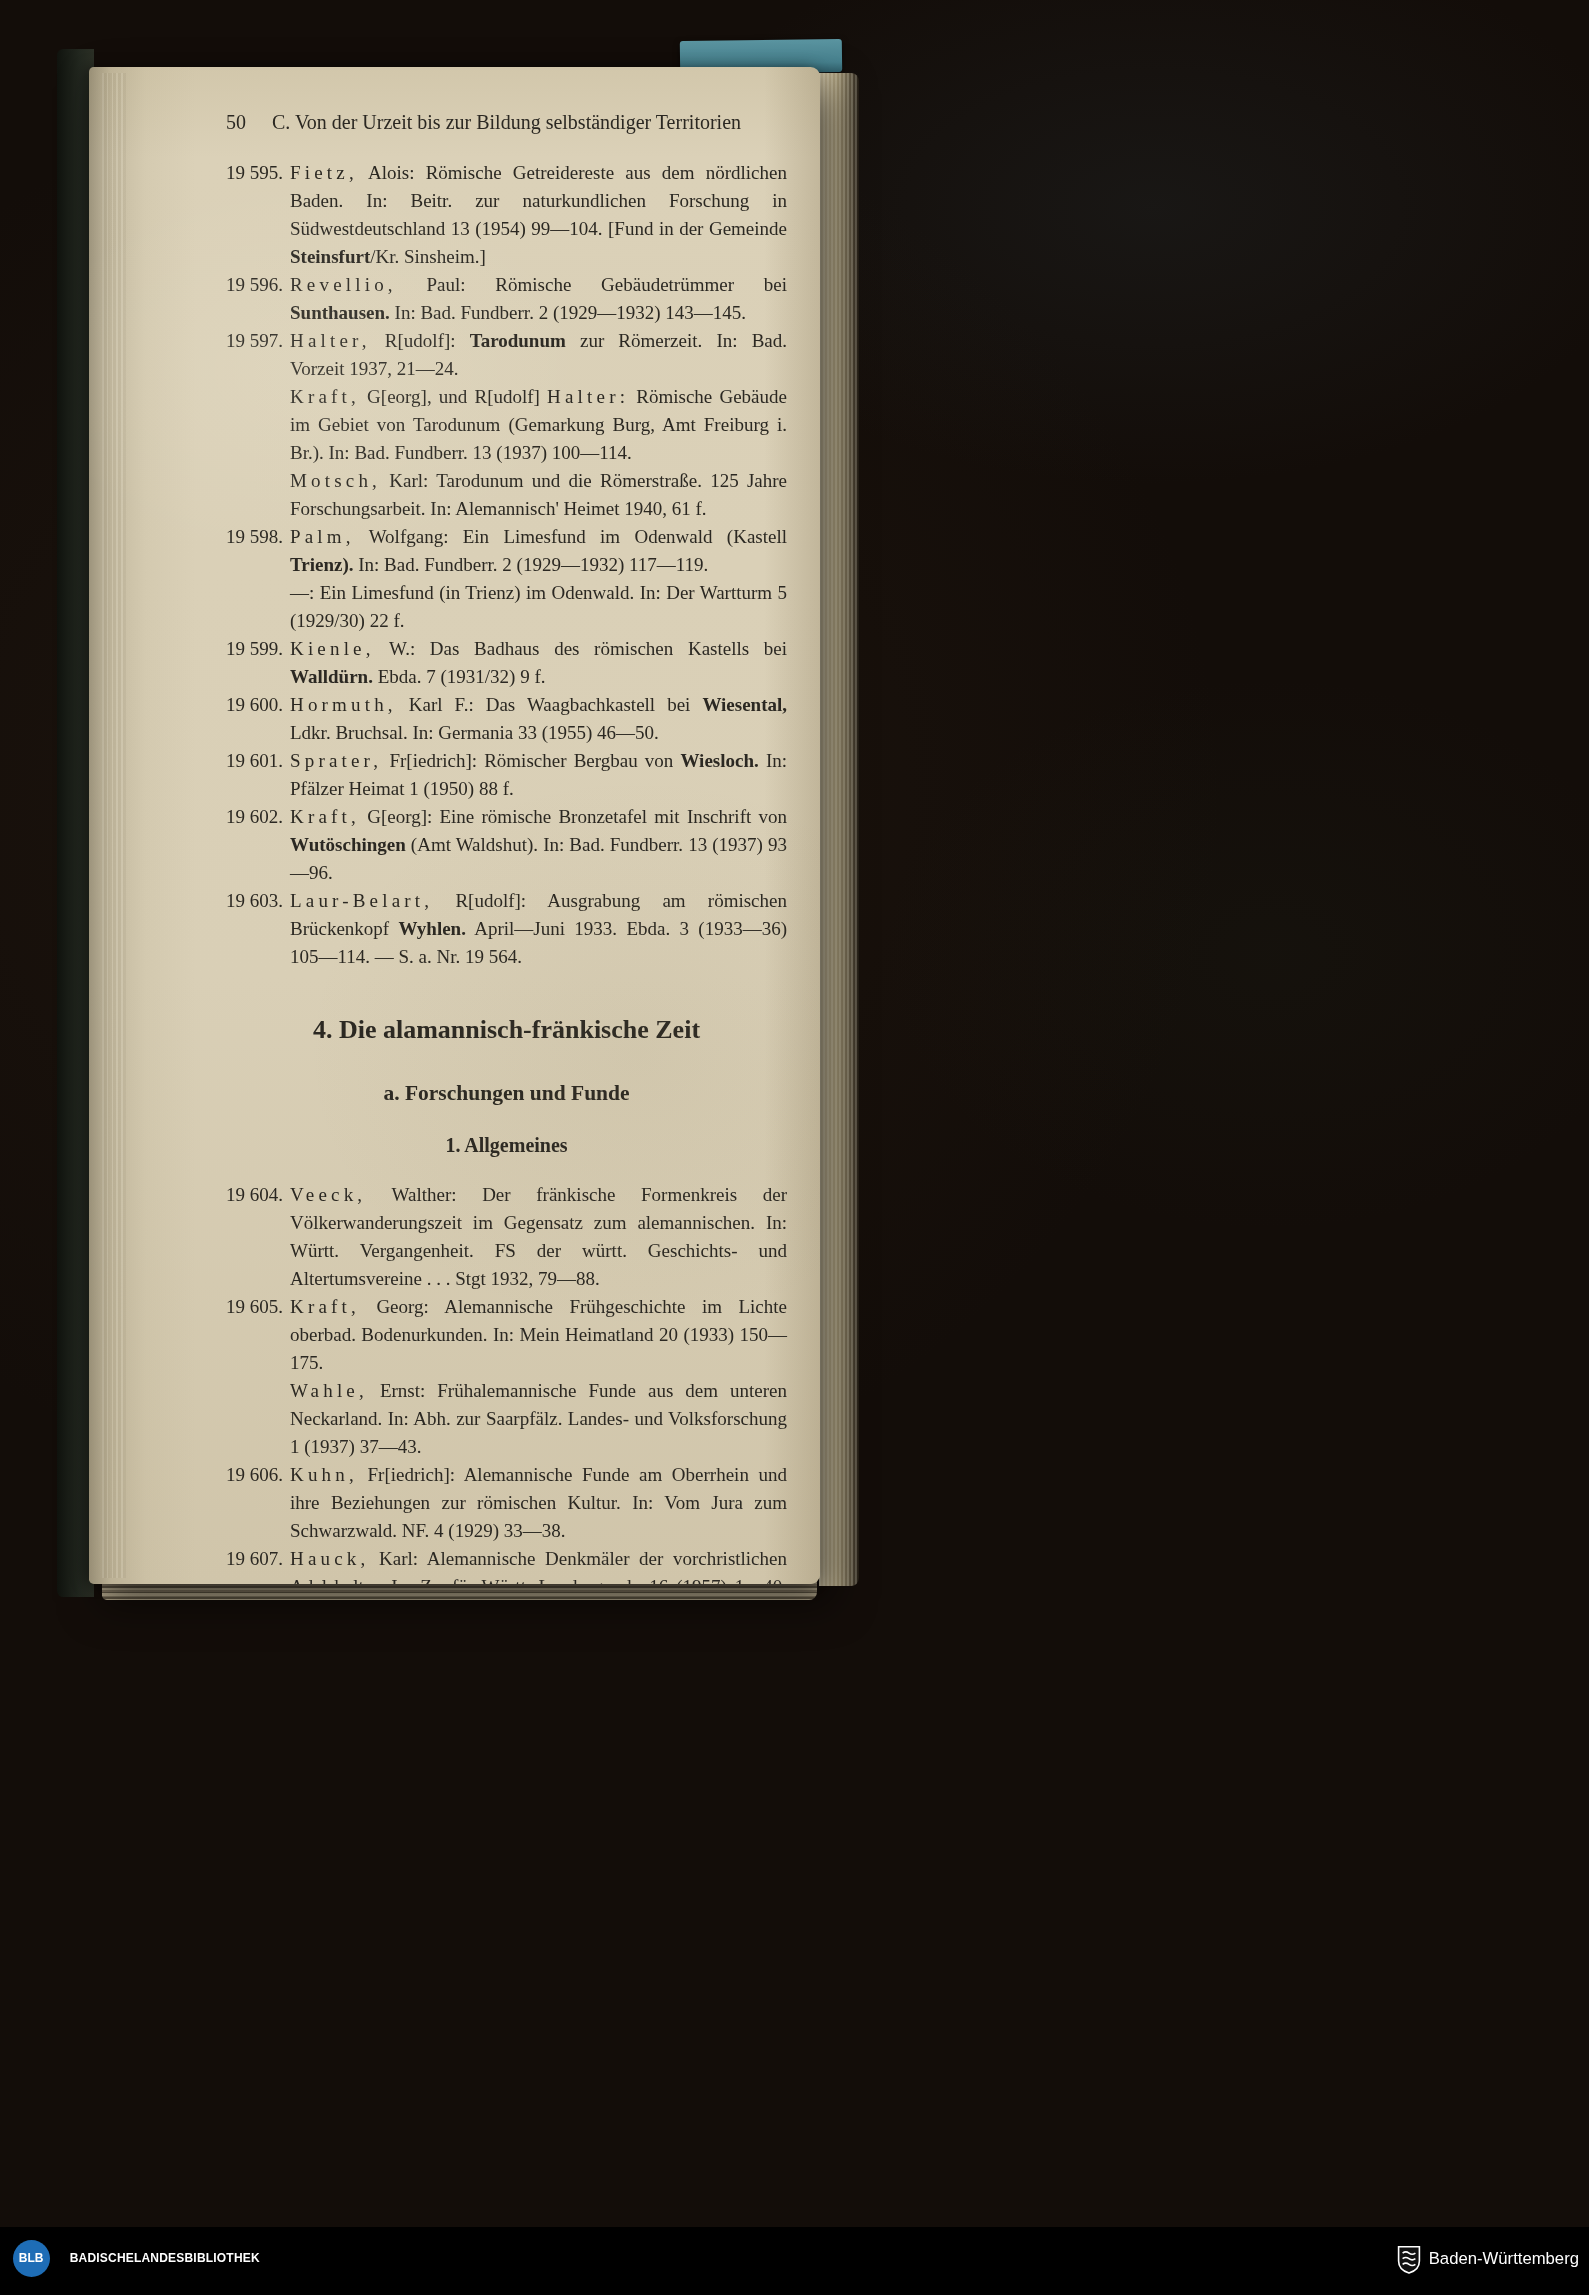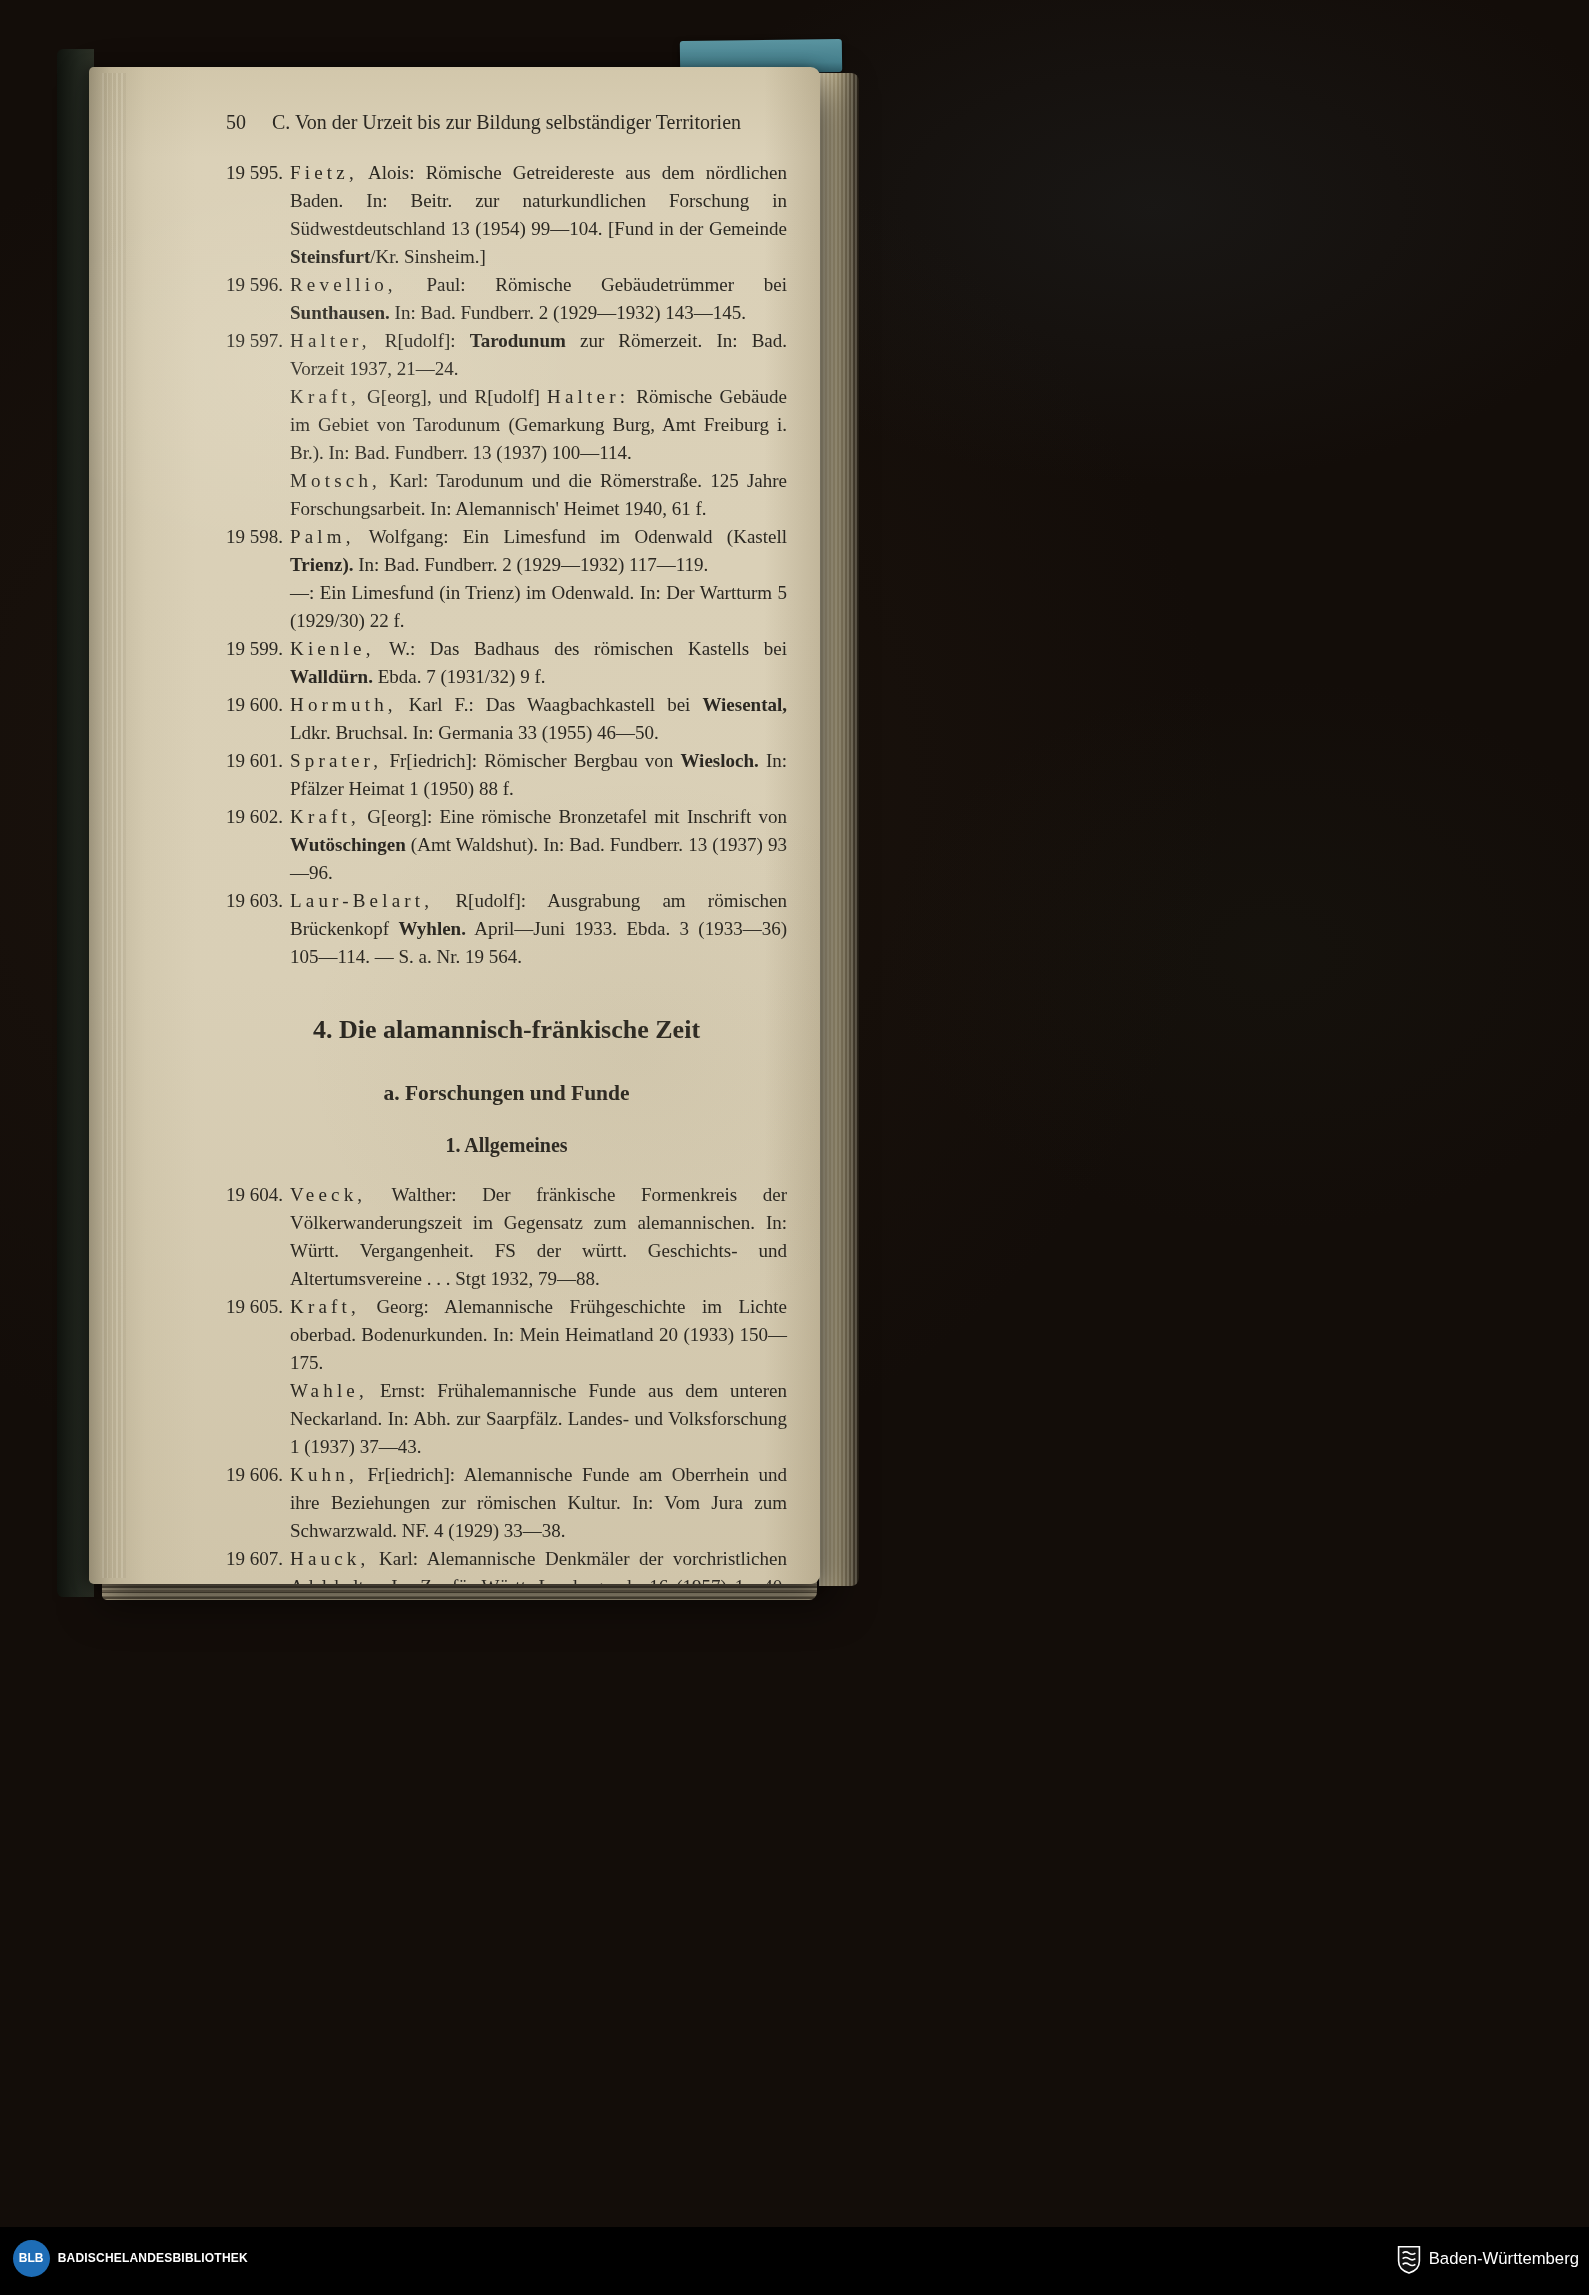--- a/index.html
+++ b/index.html
@@ -75,21 +75,21 @@
   .entry{margin:0;text-align:justify;text-indent:-64px;padding-left:64px;}
   .entry .num{display:inline-block;width:64px;text-indent:0;}
   .sp{letter-spacing:0.22em;}
   .bold{font-weight:bold;}
   .h1{font-size:26px;font-weight:bold;text-align:center;margin:45px 0 0;}
   .h2{font-size:21.5px;font-weight:bold;text-align:center;margin:35px 0 0;}
   .h3{font-size:20px;font-weight:bold;text-align:center;margin:24px 0 0;}
   #entries-bottom{margin-top:22px;}
 
   .footer-bar{position:absolute;left:0;bottom:0;width:1590px;height:68px;background:#000;}
-  .blb{position:absolute;left:12.7px;top:12.7px;display:flex;align-items:center;gap:8px;
+  .blb{position:absolute;left:12.7px;top:12.7px;display:flex;align-items:center;gap:20px;
        font-family:"Liberation Sans",sans-serif;}
   .blb-circle{width:37px;height:37px;border-radius:50%;background:var(--blb-blue,#1e6db6);
        color:#fff;display:flex;align-items:center;justify-content:center;
        font-weight:bold;font-size:12px;flex:0 0 auto;}
   .blb-text{display:flex;flex-direction:row;color:#fff;font-weight:bold;
        font-size:12px;line-height:15px;letter-spacing:0.2px;}
   .bw{position:absolute;right:11px;top:17.5px;display:flex;align-items:center;gap:8px;
        color:#fff;font-family:"Liberation Sans",sans-serif;font-size:16.7px;}
   .bw-crest{flex:0 0 auto;}
 </style>

